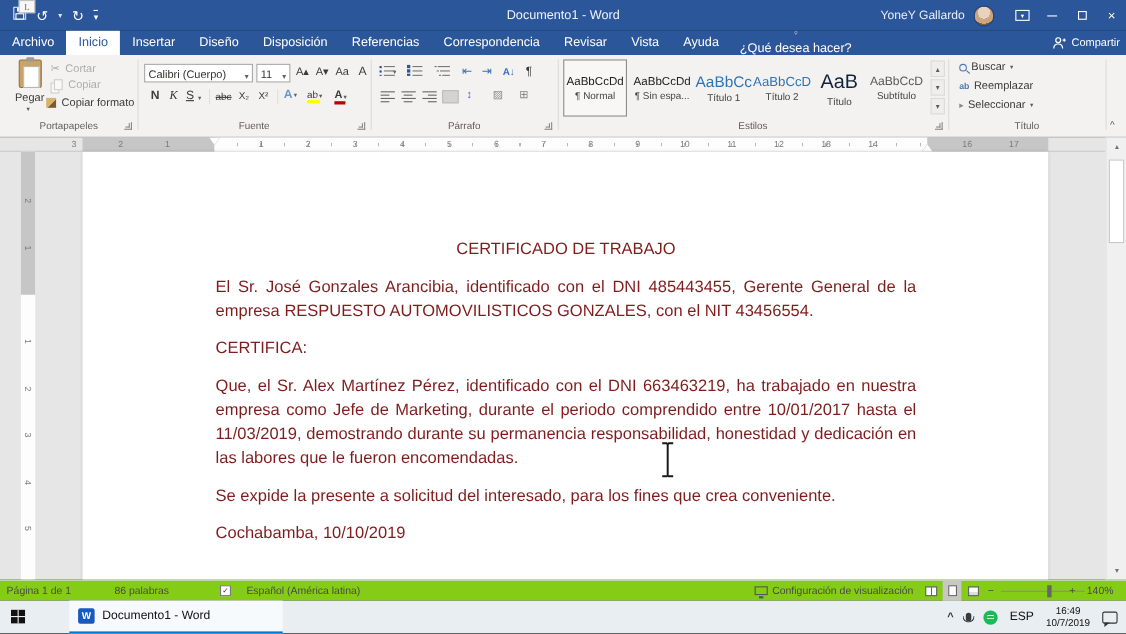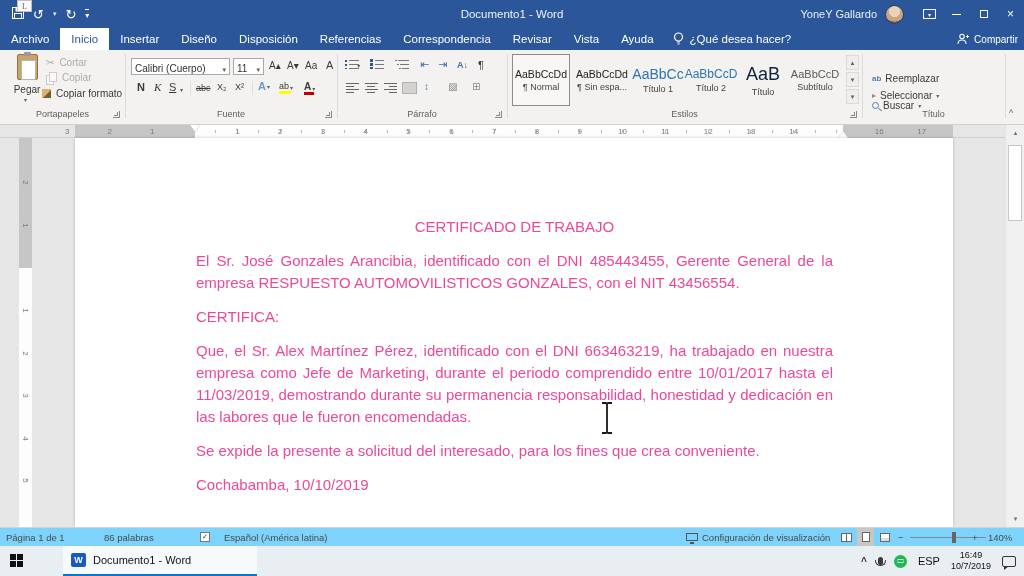--- a/index.html
+++ b/index.html
@@ -22,21 +22,21 @@
           background:radial-gradient(circle at 50% 32%,#e9d3bd 0 38%,#caa57f 39% 70%,#7c5b40 71%);border:1px solid #1f4479;}
   .wbtn{width:27px;height:28px;display:flex;align-items:center;justify-content:center;color:#fff;font-size:12px;}
   .ropts{width:13px;height:10px;border:1px solid #fff;display:flex;align-items:center;justify-content:center;font-size:6px;}
   .minl{width:9px;height:1px;background:#fff;}
   .restb{width:8px;height:8px;border:1px solid #fff;}
 
   
   .tabrow{position:absolute;left:0;top:28px;width:1024px;height:22px;background:#2b579a;display:flex;align-items:stretch;font-size:11.5px;color:#fff;}
   .tab{display:flex;align-items:center;padding:0 11px;}
   .tab.active{background:#fff;color:#2b579a;}
-  .tellme{display:flex;align-items:center;gap:6px;margin-left:8px;color:#fff;}
+  .tellme{display:flex;align-items:center;gap:6px;margin-left:8px;color:#fff;flex-direction:column;}
   .bulbsvg{display:block;}
   .share{position:absolute;right:6px;top:28px;height:22px;display:flex;align-items:center;gap:5px;color:#fff;font-size:10px;}
 
   
   .ribbon{position:absolute;left:0;top:50px;width:1024px;height:75px;background:#f4f2f0;border-bottom:1px solid #d2d0ce;font-size:10px;color:#3b3a39;}
   .gdiv{position:absolute;top:4px;height:64px;width:1px;background:#dddbd9;}
   .glabel{position:absolute;top:59px;height:12px;font-size:9px;color:#605e5c;text-align:center;}
   .launcher{position:absolute;top:61px;width:7px;height:7px;border-right:1px solid #8a8886;border-bottom:1px solid #8a8886;}
   .launcher::after{content:"";position:absolute;right:1px;bottom:1px;width:3px;height:3px;border-right:1px solid #8a8886;border-bottom:1px solid #8a8886;transform:rotate(0deg);}
   .collapse{position:absolute;top:58px;font-size:9px;color:#605e5c;}
@@ -115,32 +115,32 @@
           background:repeating-linear-gradient(90deg,transparent 0 20.4px,#b6b6b6 20.4px 21.4px);}
   .ind-left{position:absolute;left:190px;top:0;width:0;height:0;border-left:5px solid transparent;border-right:5px solid transparent;border-top:7px solid #fdfdfd;filter:drop-shadow(0 0 0.5px #888);}
   .ind-right{position:absolute;left:838px;top:6px;width:0;height:0;border-left:5px solid transparent;border-right:5px solid transparent;border-bottom:7px solid #fdfdfd;filter:drop-shadow(0 0 0.5px #888);}
 
   
   .docarea{position:absolute;left:0;top:138px;width:1024px;height:389px;background:#e6e6e6;}
   .vruler{position:absolute;left:19px;top:0;width:13px;height:389px;background:#fdfdfd;}
   .vruler .vm{position:absolute;left:0;top:0;width:13px;height:130px;background:#c6c6c6;}
   .vnum{position:absolute;left:0;width:13px;text-align:center;font-size:8px;color:#7a7a7a;transform:rotate(90deg);}
   .page{position:absolute;left:75px;top:0;width:878px;height:389px;background:#fff;box-shadow:0 0 3px rgba(0,0,0,.22);}
-  .pagecontent{position:absolute;left:0;top:0;width:878px;padding:78px 120px 0 121px;font-size:15px;line-height:22px;color:#ec4899;}
+  .pagecontent{position:absolute;left:0;top:0;width:878px;padding:78px 120px 0 121px;font-size:15px;line-height:22px;color:#7f1d1d;}
   .pagecontent .dtitle{text-align:center;margin:0 0 12px 0;}
   .pagecontent p{margin:0 0 12px 0;text-align:justify;}
   .pagecontent p.noj{text-align:left;}
   .ibeam{position:absolute;left:598px;top:262px;}
 
   .vscroll{position:absolute;left:1005px;top:125px;width:19px;height:402px;background:#f0f0f0;border-left:1px solid #e2e2e2;}
   .vscroll .arr{position:absolute;left:0;width:19px;height:16px;display:flex;align-items:center;justify-content:center;font-size:7px;color:#707070;}
   .vthumb{position:absolute;left:2px;top:20px;width:14px;height:76px;background:#fff;border:1px solid #c6c6c6;}
 
   
-  .statusbar{position:absolute;left:0;top:527px;width:1024px;height:19px;background:#7dd3fc;border-top:1px solid #d6d4d2;font-size:9.5px;color:#4a4a4a;}
+  .statusbar{position:absolute;left:0;top:527px;width:1024px;height:19px;background:#84cc16;border-top:1px solid #d6d4d2;font-size:9.5px;color:#4a4a4a;}
   .statusbar .it{position:absolute;top:0;height:18px;display:flex;align-items:center;gap:4px;}
   .proof{width:10px;height:10px;border:1px solid #777;background:#fff;font-size:7px;color:#333;display:flex;align-items:center;justify-content:center;}
   .mon{width:12px;height:8px;border:1px solid #555;position:relative;}
   .mon::after{content:"";position:absolute;left:3px;top:8px;width:4px;height:2px;background:#555;}
   .vb{width:17px;height:15px;display:flex;align-items:center;justify-content:center;}
   .vb.sel{background:#c9c7c5;}
   .vb .pg{width:8px;height:10px;border:1px solid #666;background:#fff;}
   .vb .bk{width:11px;height:9px;border:1px solid #666;background:linear-gradient(90deg,#fff 45%,#666 45% 55%,#fff 55%);}
   .vb .wb{width:10px;height:9px;border:1px solid #666;background:linear-gradient(#fff 60%,#ddd 60%);}
   .ztrack{position:absolute;top:9px;width:76px;height:1px;background:#8a8a8a;}
@@ -338,21 +338,21 @@
       </div>
     </div>
     <div class="sscroll">
       <span>▴</span>
       <span>▾</span>
       <span>▾</span>
     </div>
     <div class="glabel" style="left:507px;width:355px;">Estilos</div>
     <div class="launcher" style="left:850px;"></div>
 
-    <div class="edit-row" style="left:872px;top:6px;margin-top:44px;">
+    <div class="edit-row" style="left:872px;top:6px;">
       <span class="mag"></span>
       <span>Buscar</span>
       <span class="dd" style="font-size:6px;color:#605e5c;">▾</span>
     </div>
     <div class="edit-row" style="left:872px;top:23px;">
       <span class="repl">ab</span>
       <span>Reemplazar</span>
     </div>
     <div class="edit-row" style="left:872px;top:40px;">
       <span class="selarr">▸</span>

